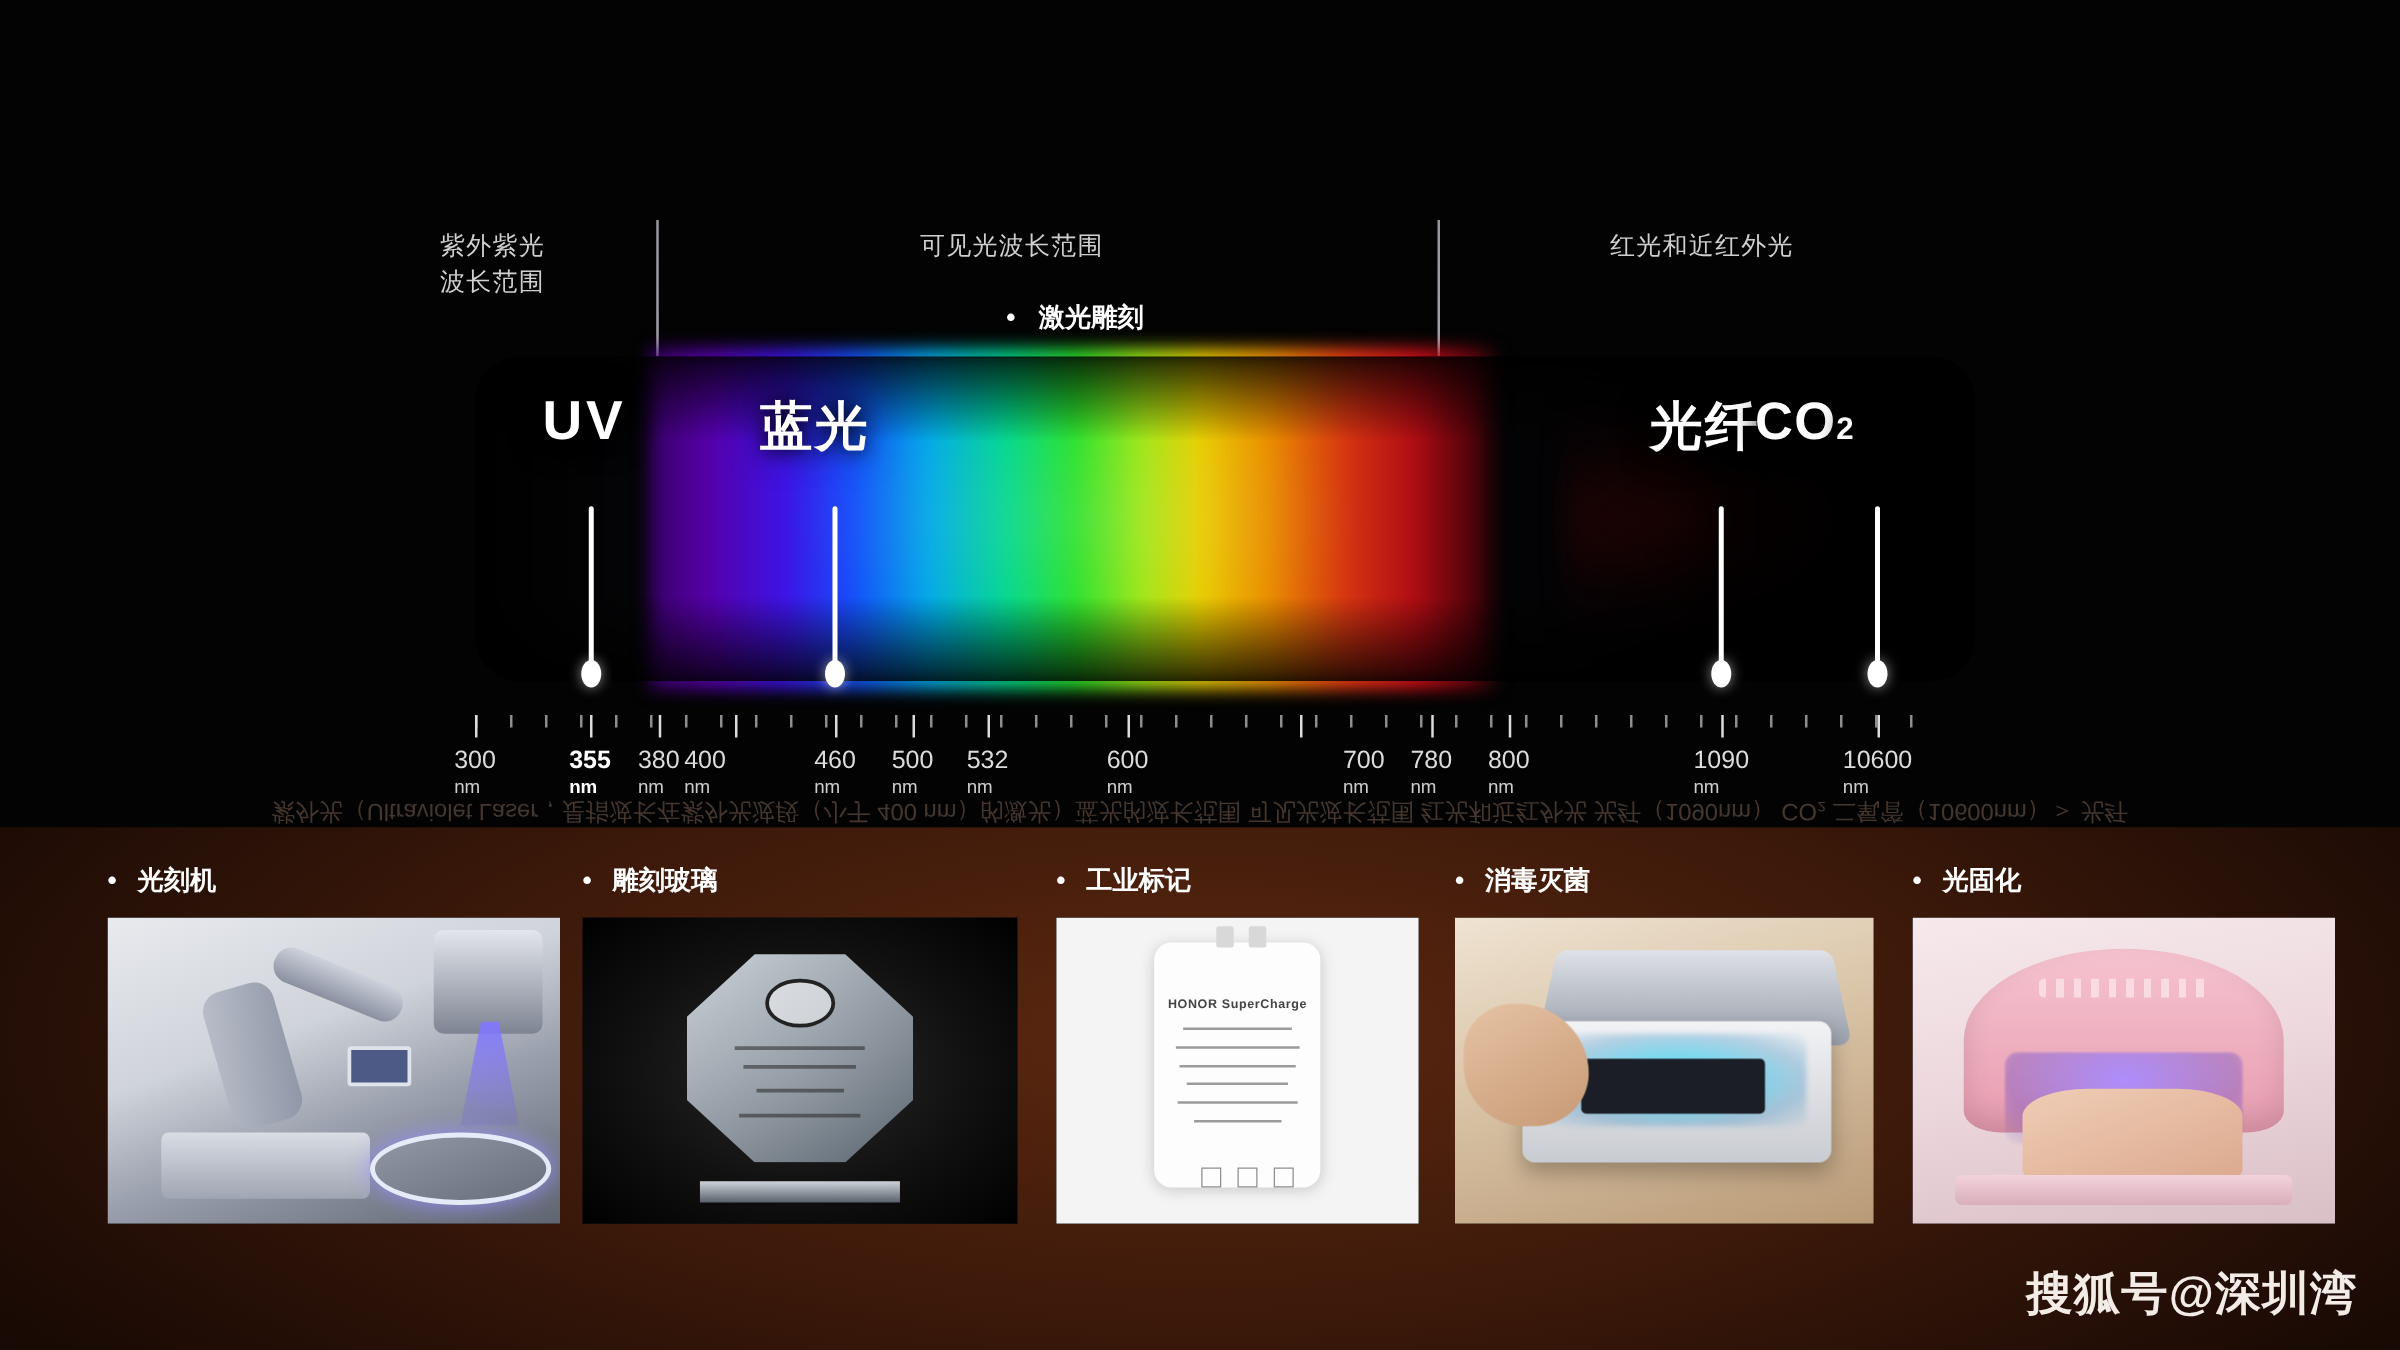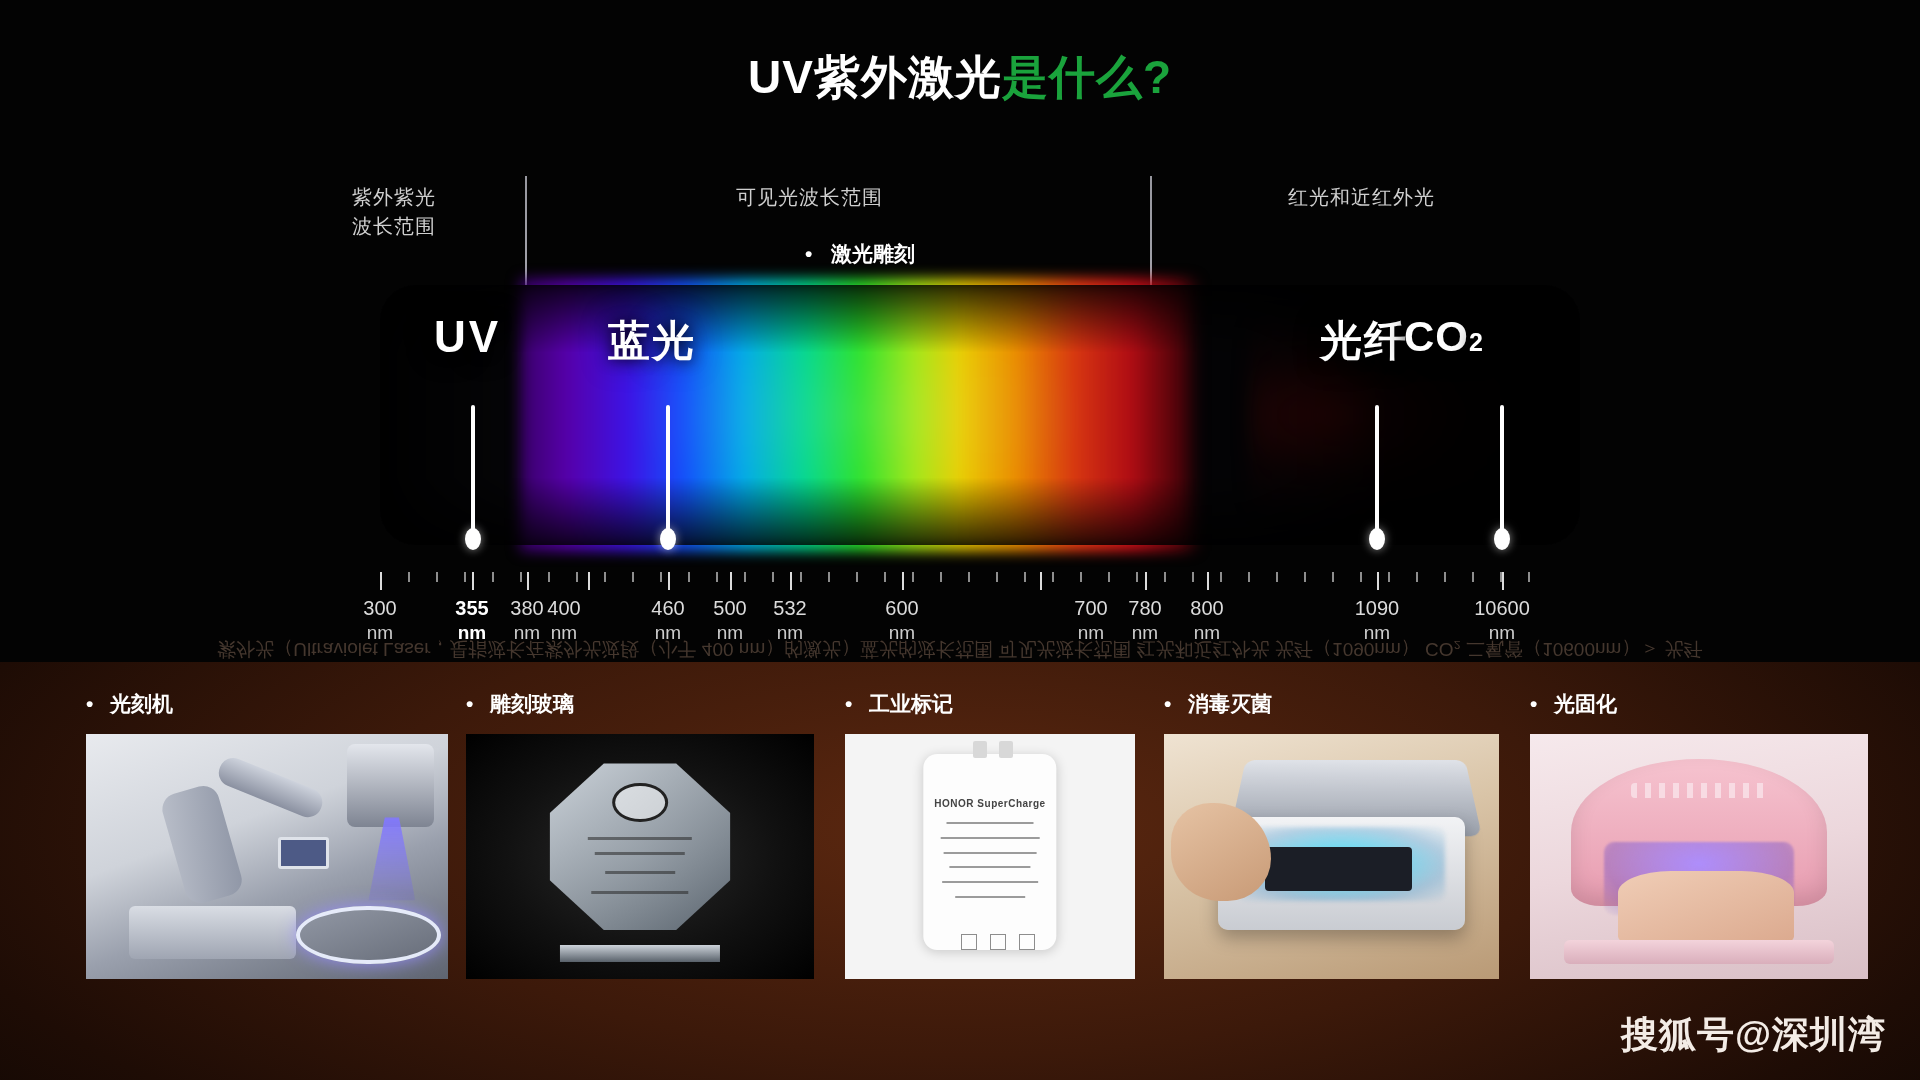--- a/index.html
+++ b/index.html
@@ -123,24 +123,24 @@
 
   
   #ruler{ position:absolute; left:0; top:572px; width:1920px; height:90px; }
   .tick{
     position:absolute; top:0; width:2px; background:#dcdcdc;
   }
   .tick.major{ height:18px; }
   .tick.minor{ height:10px; background:#8e8e8e; }
   .scale-num{
     position:absolute; top:24px; color:#dcdcdc; font-size:20px;
-    text-align:center; white-space:nowrap; transform:translateX(-50%);
+    text-align:left; white-space:nowrap; transform:translateX(-50%);
     line-height:1.25;
   }
-  .scale-num .nm{ display:block; font-size:19px; color:#cdcdcd; }
+  .scale-num .nm{ display:block; font-size:15px; color:#cdcdcd; }
   .scale-num.hi{ color:#ffffff; font-weight:bold; }
   .scale-num.hi .nm{ color:#ffffff; font-weight:bold; }
 
   
   #reflection{
     position:absolute; left:0; top:636px; width:1920px; height:26px;
     color:rgba(150,120,100,.45); font-size:19px; white-space:nowrap;
     transform:scaleY(-1); text-align:center;
     overflow:hidden; pointer-events:none;
   }
@@ -259,23 +259,20 @@
     letter-spacing:1px;
   }
 </style>
 </head>
 <body>
 
 <div id="stage">
 
   <div id="top-section">
 
-    <div id="title">
-      <span class="w">UV紫外激光</span><span class="g">是什么?</span>
-    </div>
 
     <div class="divider" id="div-left"></div>
     <div class="divider" id="div-right"></div>
 
     <div class="range-hdr" id="hdr-uv">紫外紫光<br>波长范围</div>
     <div class="range-hdr" id="hdr-vis">可见光波长范围</div>
     <div class="range-hdr" id="hdr-ir">红光和近红外光</div>
 
     <div id="engrave">
       <span class="dot">•</span><span>激光雕刻</span>

